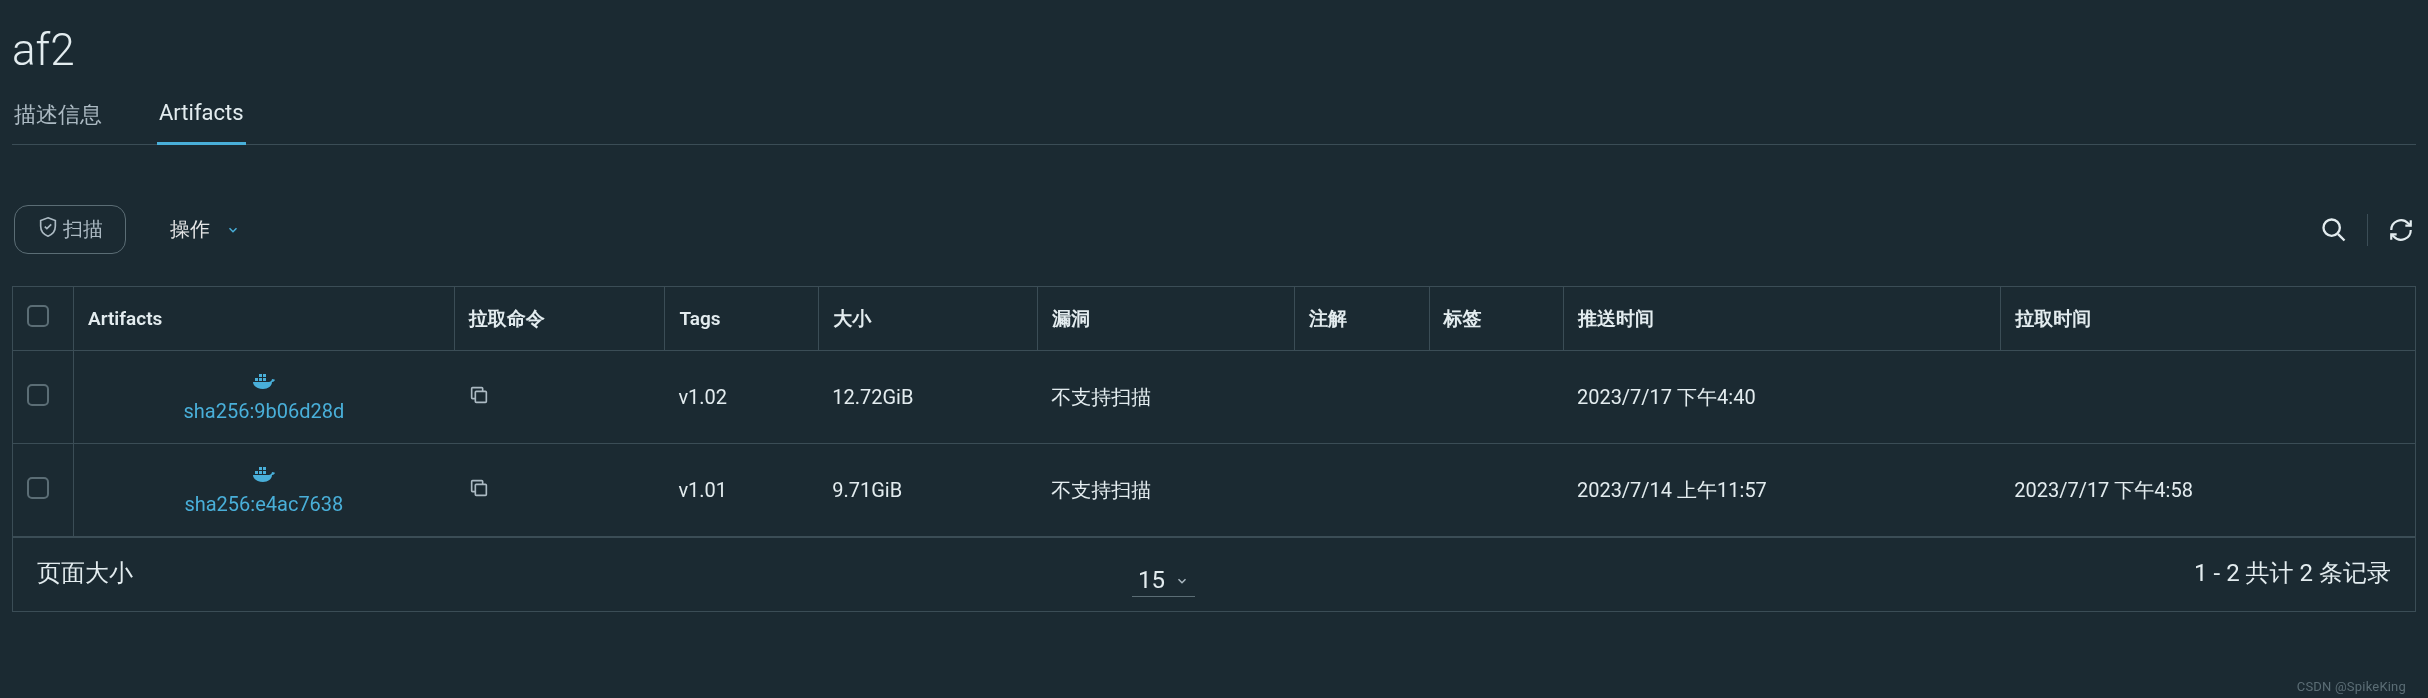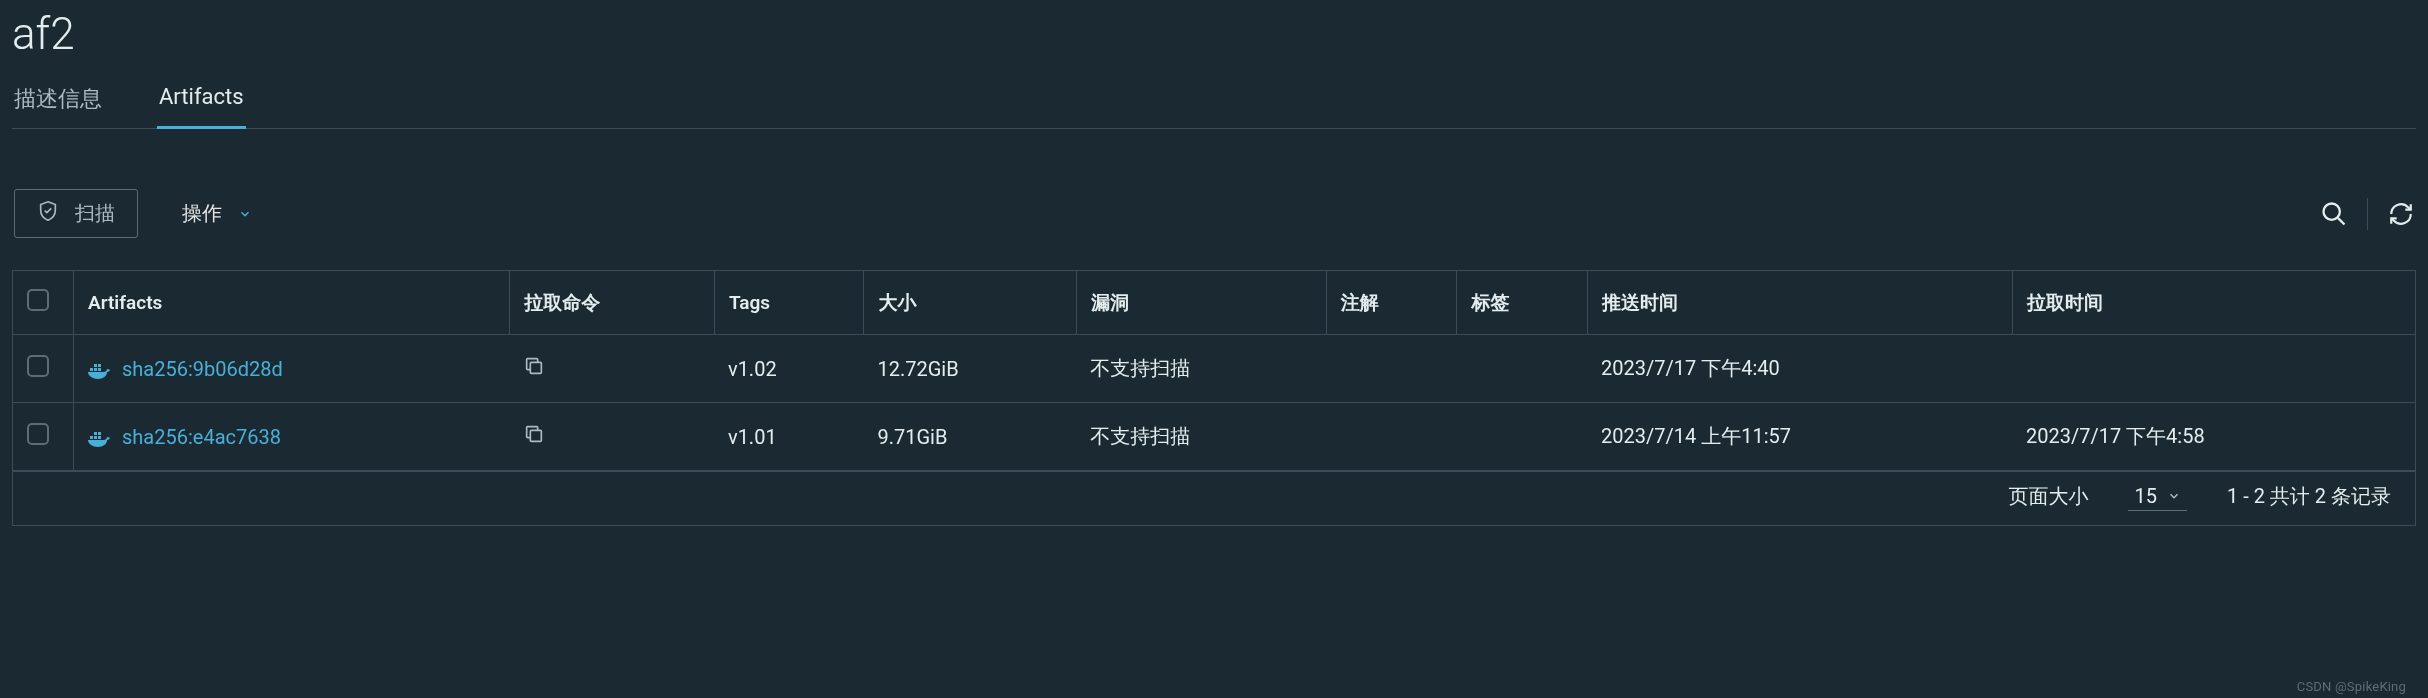--- a/index.html
+++ b/index.html
@@ -1,39 +1,39 @@
 <!DOCTYPE html>
 <html><head>
 <meta charset="utf-8">
 <style>
 * { margin:0; padding:0; box-sizing:border-box; }
 body { background:#1b2a32; color:#e3ecef; font-family:-apple-system,BlinkMacSystemFont,"Segoe UI",Roboto,sans-serif; font-size:14px; width:2428px; height:698px; overflow:hidden; padding:8px 12px; position:relative; }
-.title { font-size:44px; font-weight:300; color:#e3ecef; line-height:1; margin-bottom:22px; margin-top:4px; }
+.title { font-size:44px; font-weight:300; color:#e3ecef; line-height:1; margin-bottom:22px; margin-top:20px; }
 .tabs { display:flex; gap:53px; border-bottom:1px solid #3b4d56; margin-bottom:60px; }
 .tab { padding:6px 2px 14px 2px; font-size:22px; color:#acbac3; cursor:pointer; position:relative; }
 .tab.active { color:#e3ecef; }
 .tab.active::after { content:""; position:absolute; left:0; right:0; bottom:-1px; height:3px; background:#49afd9; }
 .toolbar { display:flex; align-items:center; gap:44px; margin-bottom:32px; padding-left:2px; }
-.scan-btn { display:flex; align-items:center; gap:16px; border:1px solid #5b6d75; background:transparent; color:#acbac3; padding:10px 22px; font-size:20px; border-radius:3px; cursor:pointer; }
+.scan-btn { display:flex; align-items:center; gap:4px; border:1px solid #5b6d75; background:transparent; color:#acbac3; padding:10px 22px; font-size:20px; border-radius:14px; cursor:pointer; }
 .ops { display:flex; align-items:center; gap:16px; color:#e5e5e5; font-size:20px; cursor:pointer; }
 .tool-right { margin-left:auto; display:flex; align-items:center; gap:18px; }
 .icon-btn { width:30px; height:30px; display:flex; align-items:center; justify-content:center; color:#e3ecef; cursor:pointer; }
 .vr { width:1px; height:32px; background:#3b4d56; }
 table { width:100%; border:1px solid #3b4d56; border-collapse:separate; border-spacing:0; }
 thead th { text-align:left; font-weight:600; font-size:19px; color:#e3ecef; padding:18px 14px; border-bottom:1px solid #3b4d56; border-left:1px solid #3b4d56; }
 thead th:first-child { border-left:none; width:60px; }
 tbody td { padding:20px 14px; font-size:20px; border-bottom:1px solid #3b4d56; vertical-align:middle; }
 tbody td.sep { border-left:1px solid #3b4d56; }
 .chk { width:22px; height:22px; border:2px solid #5b6d75; border-radius:5px; background:transparent; display:inline-block; }
-.artifact { display:flex; align-items:center; gap:12px; }
+.artifact { display:flex; align-items:center; gap:12px;flex-direction:column; }
 .artifact a { color:#49afd9; text-decoration:none; font-size:20px; }
 .docker-icon { width:22px; height:16px; display:inline-block; }
 .copy-icon { width:22px; height:22px; display:inline-block; color:#acbac3; cursor:pointer; }
-.footer { border:1px solid #3b4d56; border-top:none; display:flex; justify-content:flex-end; align-items:center; gap:40px; padding:10px 24px 14px 24px; font-size:20px; }
-.page-select { display:flex; align-items:center; gap:10px; border-bottom:1px solid #5b6d75; padding:2px 6px; }
+.footer { border:1px solid #3b4d56; border-top:none; display:flex; justify-content:space-between; align-items:center; gap:40px; padding:10px 24px 14px 24px; font-size:24px; }
+.page-select { display:flex; align-items:center; gap:10px; border-bottom:1px solid #5b6d75; padding:2px 6px;margin-top:16px; }
 .watermark { position:absolute; right:22px; bottom:4px; font-size:13px; color:#5b6d75; letter-spacing:0.2px; }
 </style>
 </head>
 <body>
 
 <h1 class="title">af2</h1>
 
 <div class="tabs">
   <div class="tab">描述信息</div>
   <div class="tab active">Artifacts</div>

